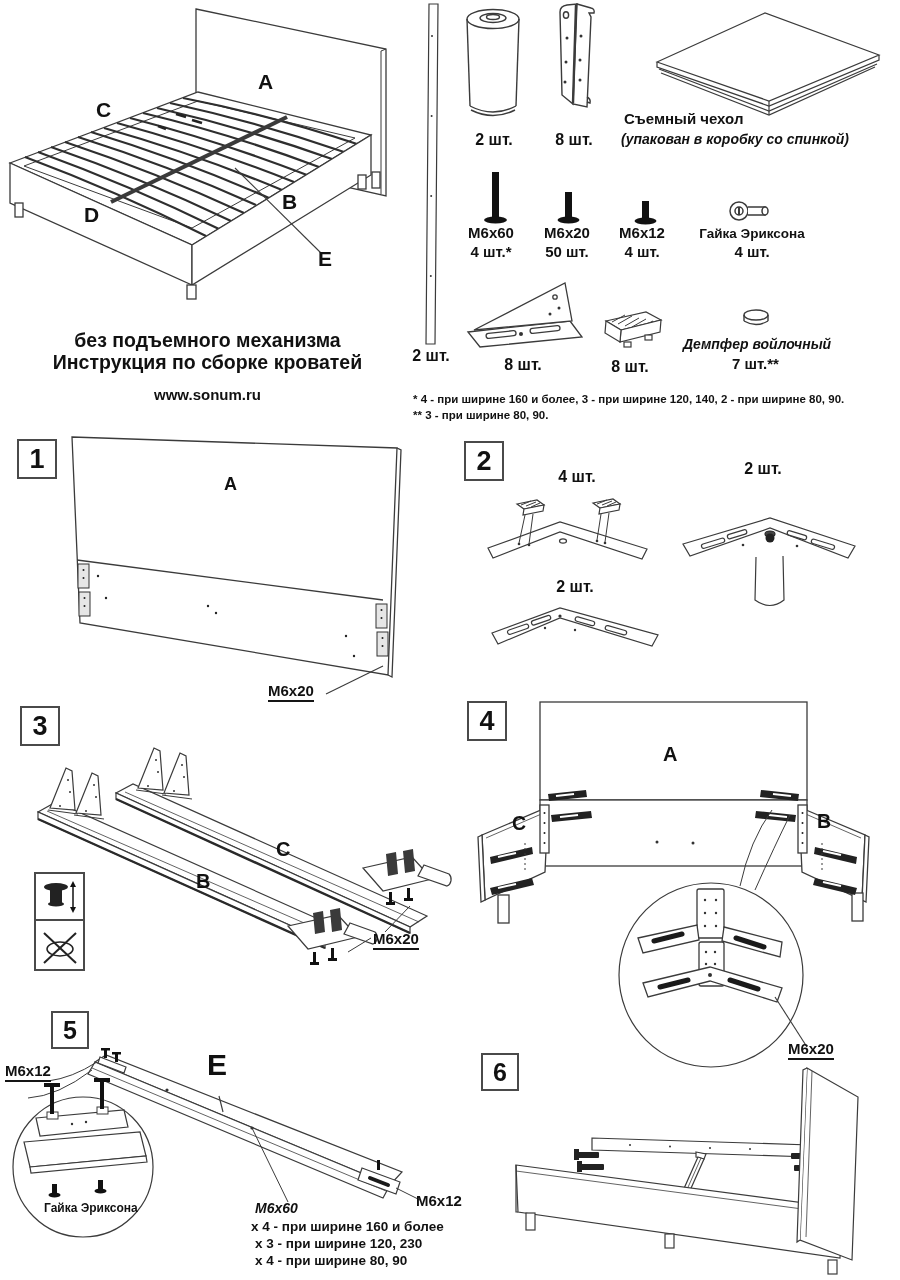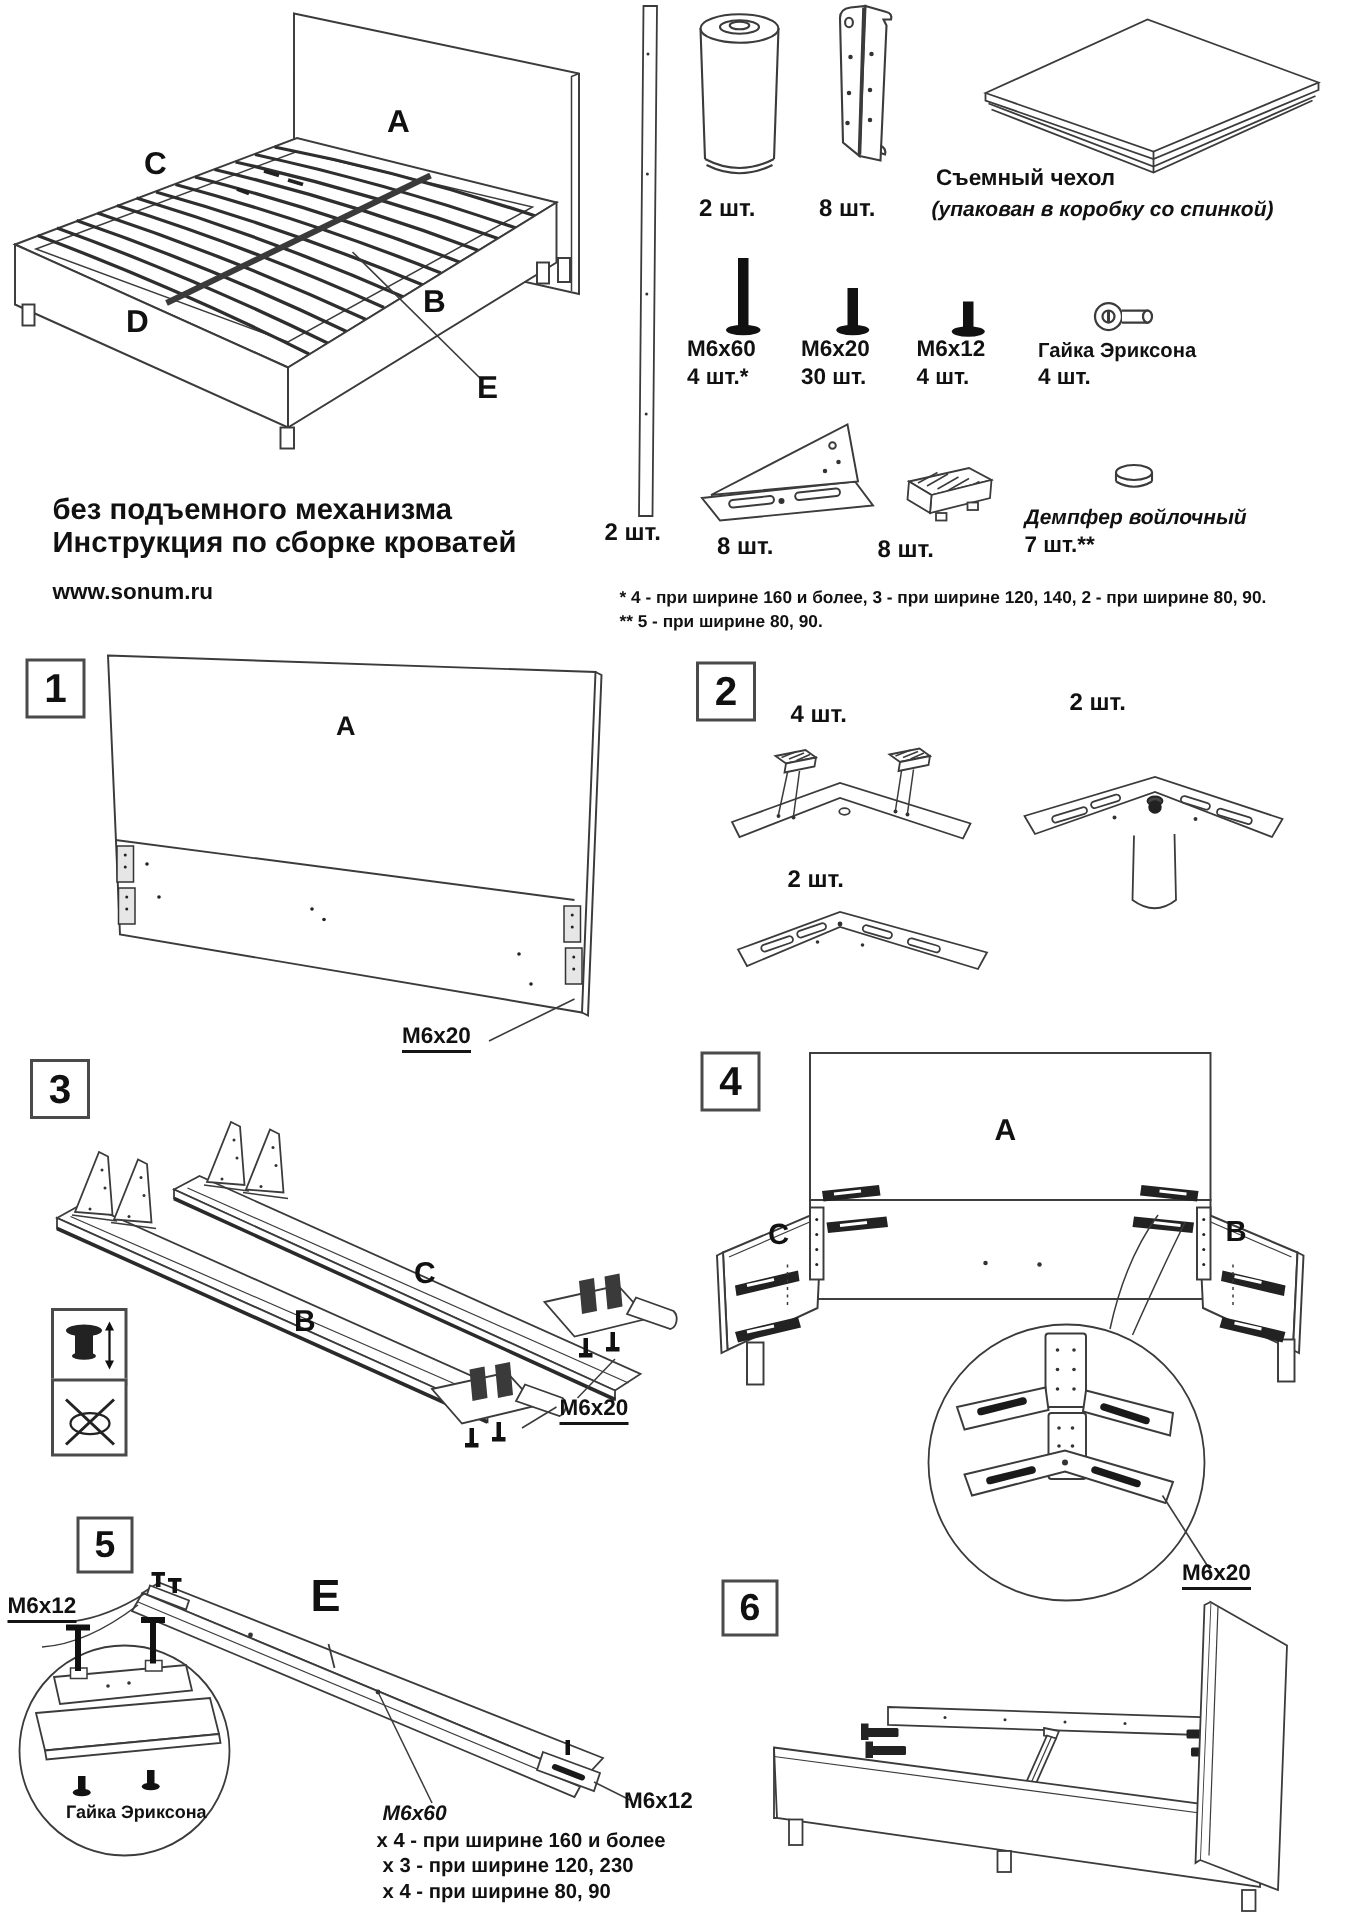--- a/index.html
+++ b/index.html
@@ -1,20 +1,20 @@
 <!DOCTYPE html>
 <html><head>
 <meta charset="utf-8">
 <style>
   html,body{margin:0;padding:0;background:#fff;}
   #root{position:relative;width:900px;height:1280px;background:#fff;overflow:hidden;
         font-family:"Liberation Sans",sans-serif;color:#111;}
   svg{position:absolute;overflow:visible;}
   .t{position:absolute;font-weight:bold;color:#111;white-space:nowrap;line-height:1.15;}
-  .c{}
+  .c{text-align:center;}
   .ul{border-bottom:2px solid #151515;padding-bottom:1px;}
   .f15{font-size:15px;} .f16{font-size:16px;} .f14{font-size:14px;font-style:italic;} .f13{font-size:13.5px;}
   .f12{font-size:12px;} .f11{font-size:11.5px;} .f17{font-size:15px;} .f19{font-size:19.5px;}
   .f18{font-size:18px;} .f20{font-size:20px;} .f21{font-size:21px;} .f30{font-size:30px;}
   .step-num{position:absolute;width:36px;height:36px;border:2px solid #4a4a4a;background:#fff;
             display:flex;align-items:center;justify-content:center;
             font-size:27px;font-weight:bold;color:#111;}
   .ibox{position:absolute;width:47px;height:48px;border:2px solid #4a4a4a;background:#fff;
         display:flex;align-items:center;justify-content:center;}
 </style>
@@ -129,21 +129,21 @@
   <svg style="left:727px;top:199px" width="48" height="24" viewBox="0 0 48 24" fill="none" stroke="#3b3b3b" stroke-width="1.5">
     <circle cx="12" cy="12" r="9" fill="#fff"></circle>
       <circle cx="12" cy="12" r="4"></circle>
       <path d="M12,8 L12,16" stroke-width="2"></path>
     <path d="M21,8 L38,8 L38,16 L21,16" fill="#fff"></path>
       <ellipse cx="38" cy="12" rx="3" ry="4" fill="#fff"></ellipse>
   </svg>
   <span class="t f15 c" style="left:458px;top:224px;width:66px">M6x60</span>
   <span class="t f15 c" style="left:458px;top:243px;width:66px">4 шт.*</span>
   <span class="t f15 c" style="left:534px;top:224px;width:66px">M6x20</span>
-  <span class="t f15 c" style="left:534px;top:243px;width:66px">30 шт.</span>
+  <span class="t f15 c" style="left:534px;top:243px;width:66px">50 шт.</span>
   <span class="t f15 c" style="left:611px;top:224px;width:62px">M6x12</span>
   <span class="t f15 c" style="left:611px;top:243px;width:62px">4 шт.</span>
   <span class="t f13 c" style="left:692px;top:226px;width:120px">Гайка Эриксона</span>
   <span class="t f15 c" style="left:692px;top:243px;width:120px">4 шт.</span>
 
   <svg style="left:462px;top:275px" width="128" height="72" viewBox="0 0 128 72" fill="none" stroke="#3b3b3b" stroke-width="1.3">
     <path d="M6,57 L108,46 L120,62 L18,72 Z" fill="#fff"></path>
     <path d="M12,55 L103,8 L110,46 Z" fill="#fff"></path>
     <circle cx="93" cy="22" r="2.2"></circle>
       <circle cx="97" cy="33" r="1.5" fill="#333" stroke="none"></circle>
@@ -174,21 +174,21 @@
   <svg style="left:737px;top:306px" width="38" height="26" viewBox="0 0 38 26" fill="none" stroke="#3b3b3b" stroke-width="1.4">
     <ellipse cx="19" cy="9" rx="12" ry="5" fill="#fff"></ellipse>
     <path d="M7,9 L7,15"></path>
       <path d="M31,9 L31,15"></path>
       <path d="M7,15 Q19,22 31,15"></path>
   </svg>
   <span class="t f14 c" style="left:683px;top:336px;width:145px">Демпфер войлочный</span>
   <span class="t f15 c" style="left:683px;top:355px;width:145px">7 шт.**</span>
 
   <div class="t f11" style="left:413px;top:393px">* 4 - при ширине 160 и более, 3 - при ширине 120, 140, 2 - при ширине 80, 90.</div>
-  <div class="t f11" style="left:413px;top:409px">** 5 - при ширине 80, 90.</div>
+  <div class="t f11" style="left:413px;top:409px">** 3 - при ширине 80, 90.</div>
 
   <div class="step-num" style="left:17px;top:439px">1</div>
   <svg style="left:58px;top:426px" width="350" height="280" viewBox="0 0 350 280" fill="none" stroke="#3b3b3b" stroke-width="1.3">
     <path d="M14,11 L339,22 L330,249 L22,197 Z" fill="#fff"></path>
     <path d="M339,22 L343,24 L334,251 L330,249"></path>
     <path d="M19,134 L325,174"></path>
     <g fill="#e6e6e6" stroke="#333" stroke-width="1">
       <rect x="20" y="138" width="11" height="24"></rect>
         <rect x="21" y="166" width="11" height="24"></rect>
       <rect x="318" y="178" width="11" height="24"></rect>

